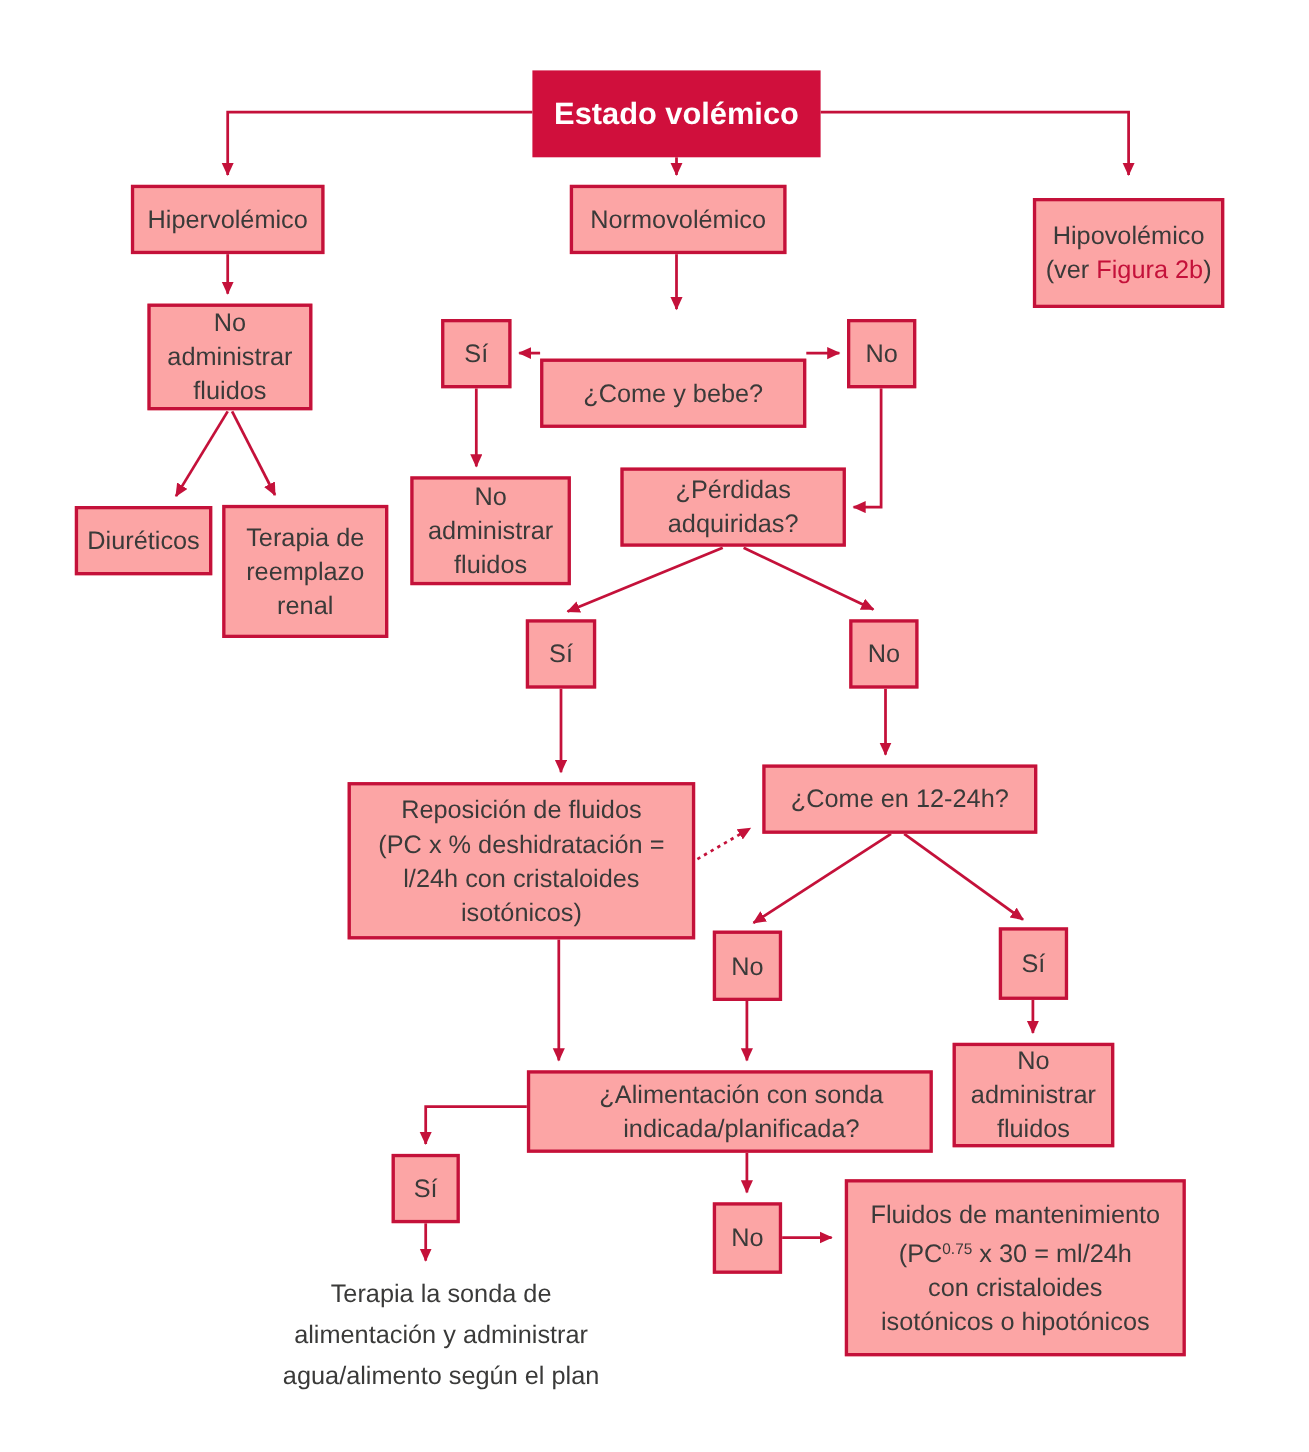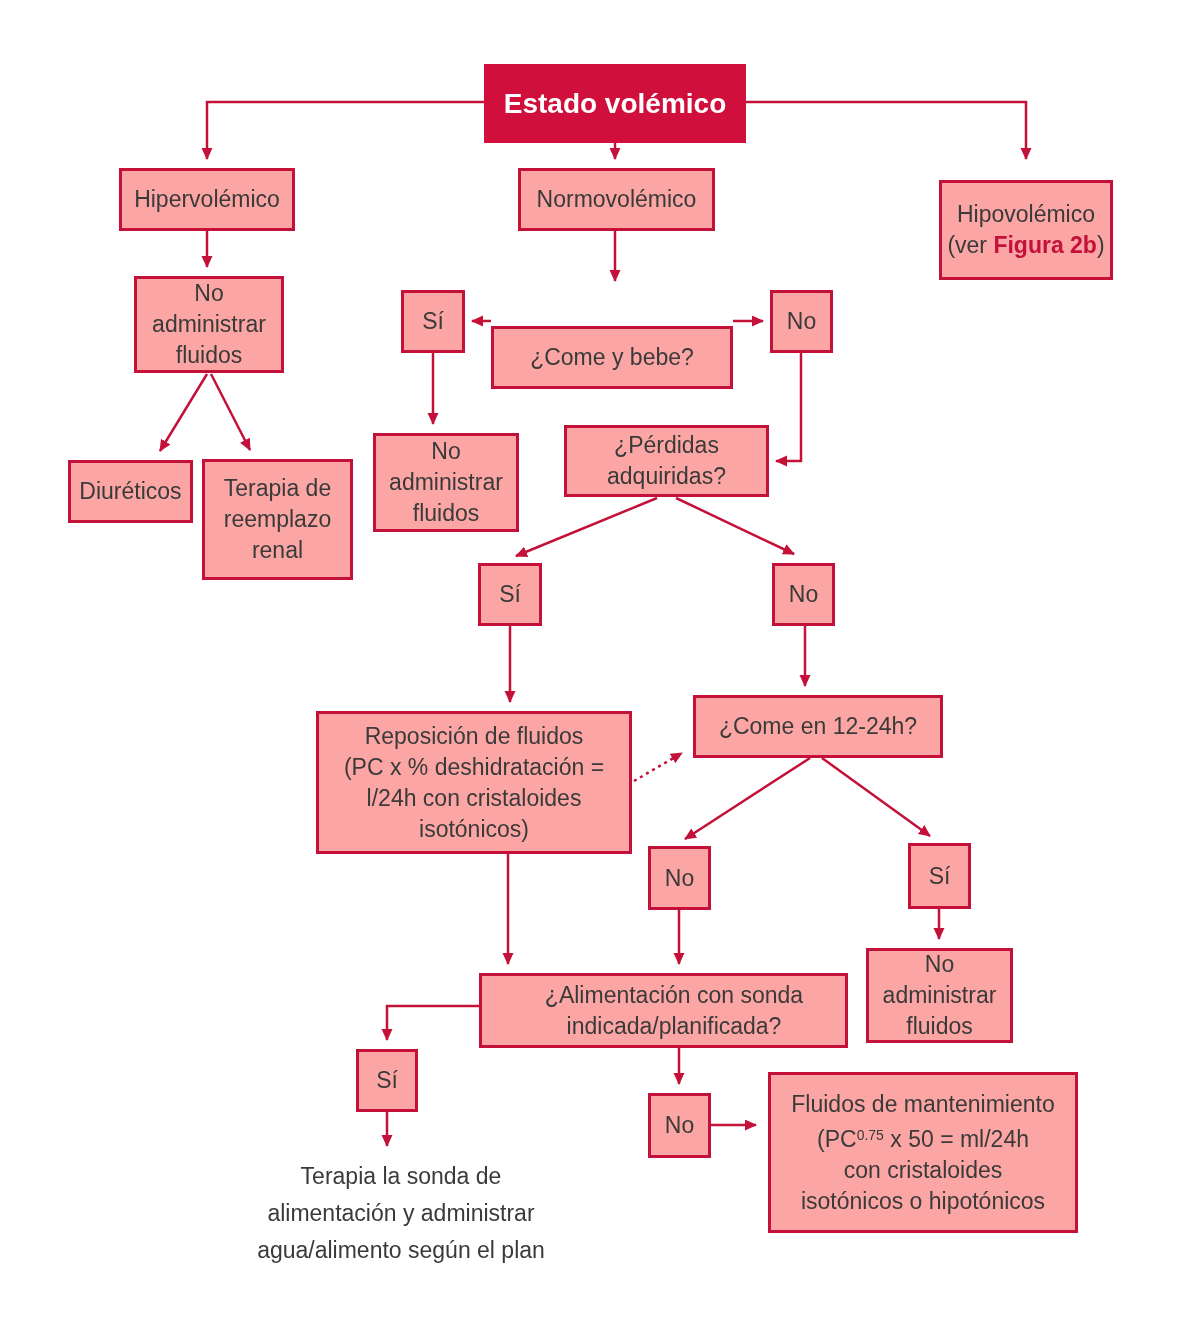--- a/index.html
+++ b/index.html
@@ -62,21 +62,21 @@
   .free-text{
     position:absolute;
     z-index:1;
     color:var(--text,#3A3A39);
     font-size:23px;
     line-height:37px;
     text-align:center;
   }
   .ref{
     color:var(--accent,#C4113A);
-    font-weight:bold;
+    font-weight:normal;
   }
   .sup{
     font-size:14px;
     vertical-align:7px;
   }
   
   .b-title   {left:484px; top:64px;  width:262px; height:79px;}
   .b-hiper   {left:119px; top:168px; width:176px; height:63px;}
   .b-normo   {left:518px; top:168px; width:197px; height:63px;}
   .b-hipo    {left:939px; top:168px; width:174px; height:100px;margin-top:12px;}
@@ -211,21 +211,21 @@
     <span class="ln">indicada/planificada?</span>
   </div>
 
   <div class="box b-si4">Sí</div>
 
   <div class="box b-no4">No</div>
 
   <div class="box b-fluidos">
     <span class="ln">Fluidos de mantenimiento</span>
     <span class="ln">
-      <span>(PC</span><span class="sup">0.75</span><span> x 50 = ml/24h</span>
+      <span>(PC</span><span class="sup">0.75</span><span> x 30 = ml/24h</span>
     </span>
     <span class="ln">con cristaloides</span>
     <span class="ln">isotónicos o hipotónicos</span>
   </div>
 
   <div class="free-text t-colocar">
     <span class="ln">Terapia la sonda de</span>
     <span class="ln">alimentación y administrar</span>
     <span class="ln">agua/alimento según el plan</span>
   </div>

